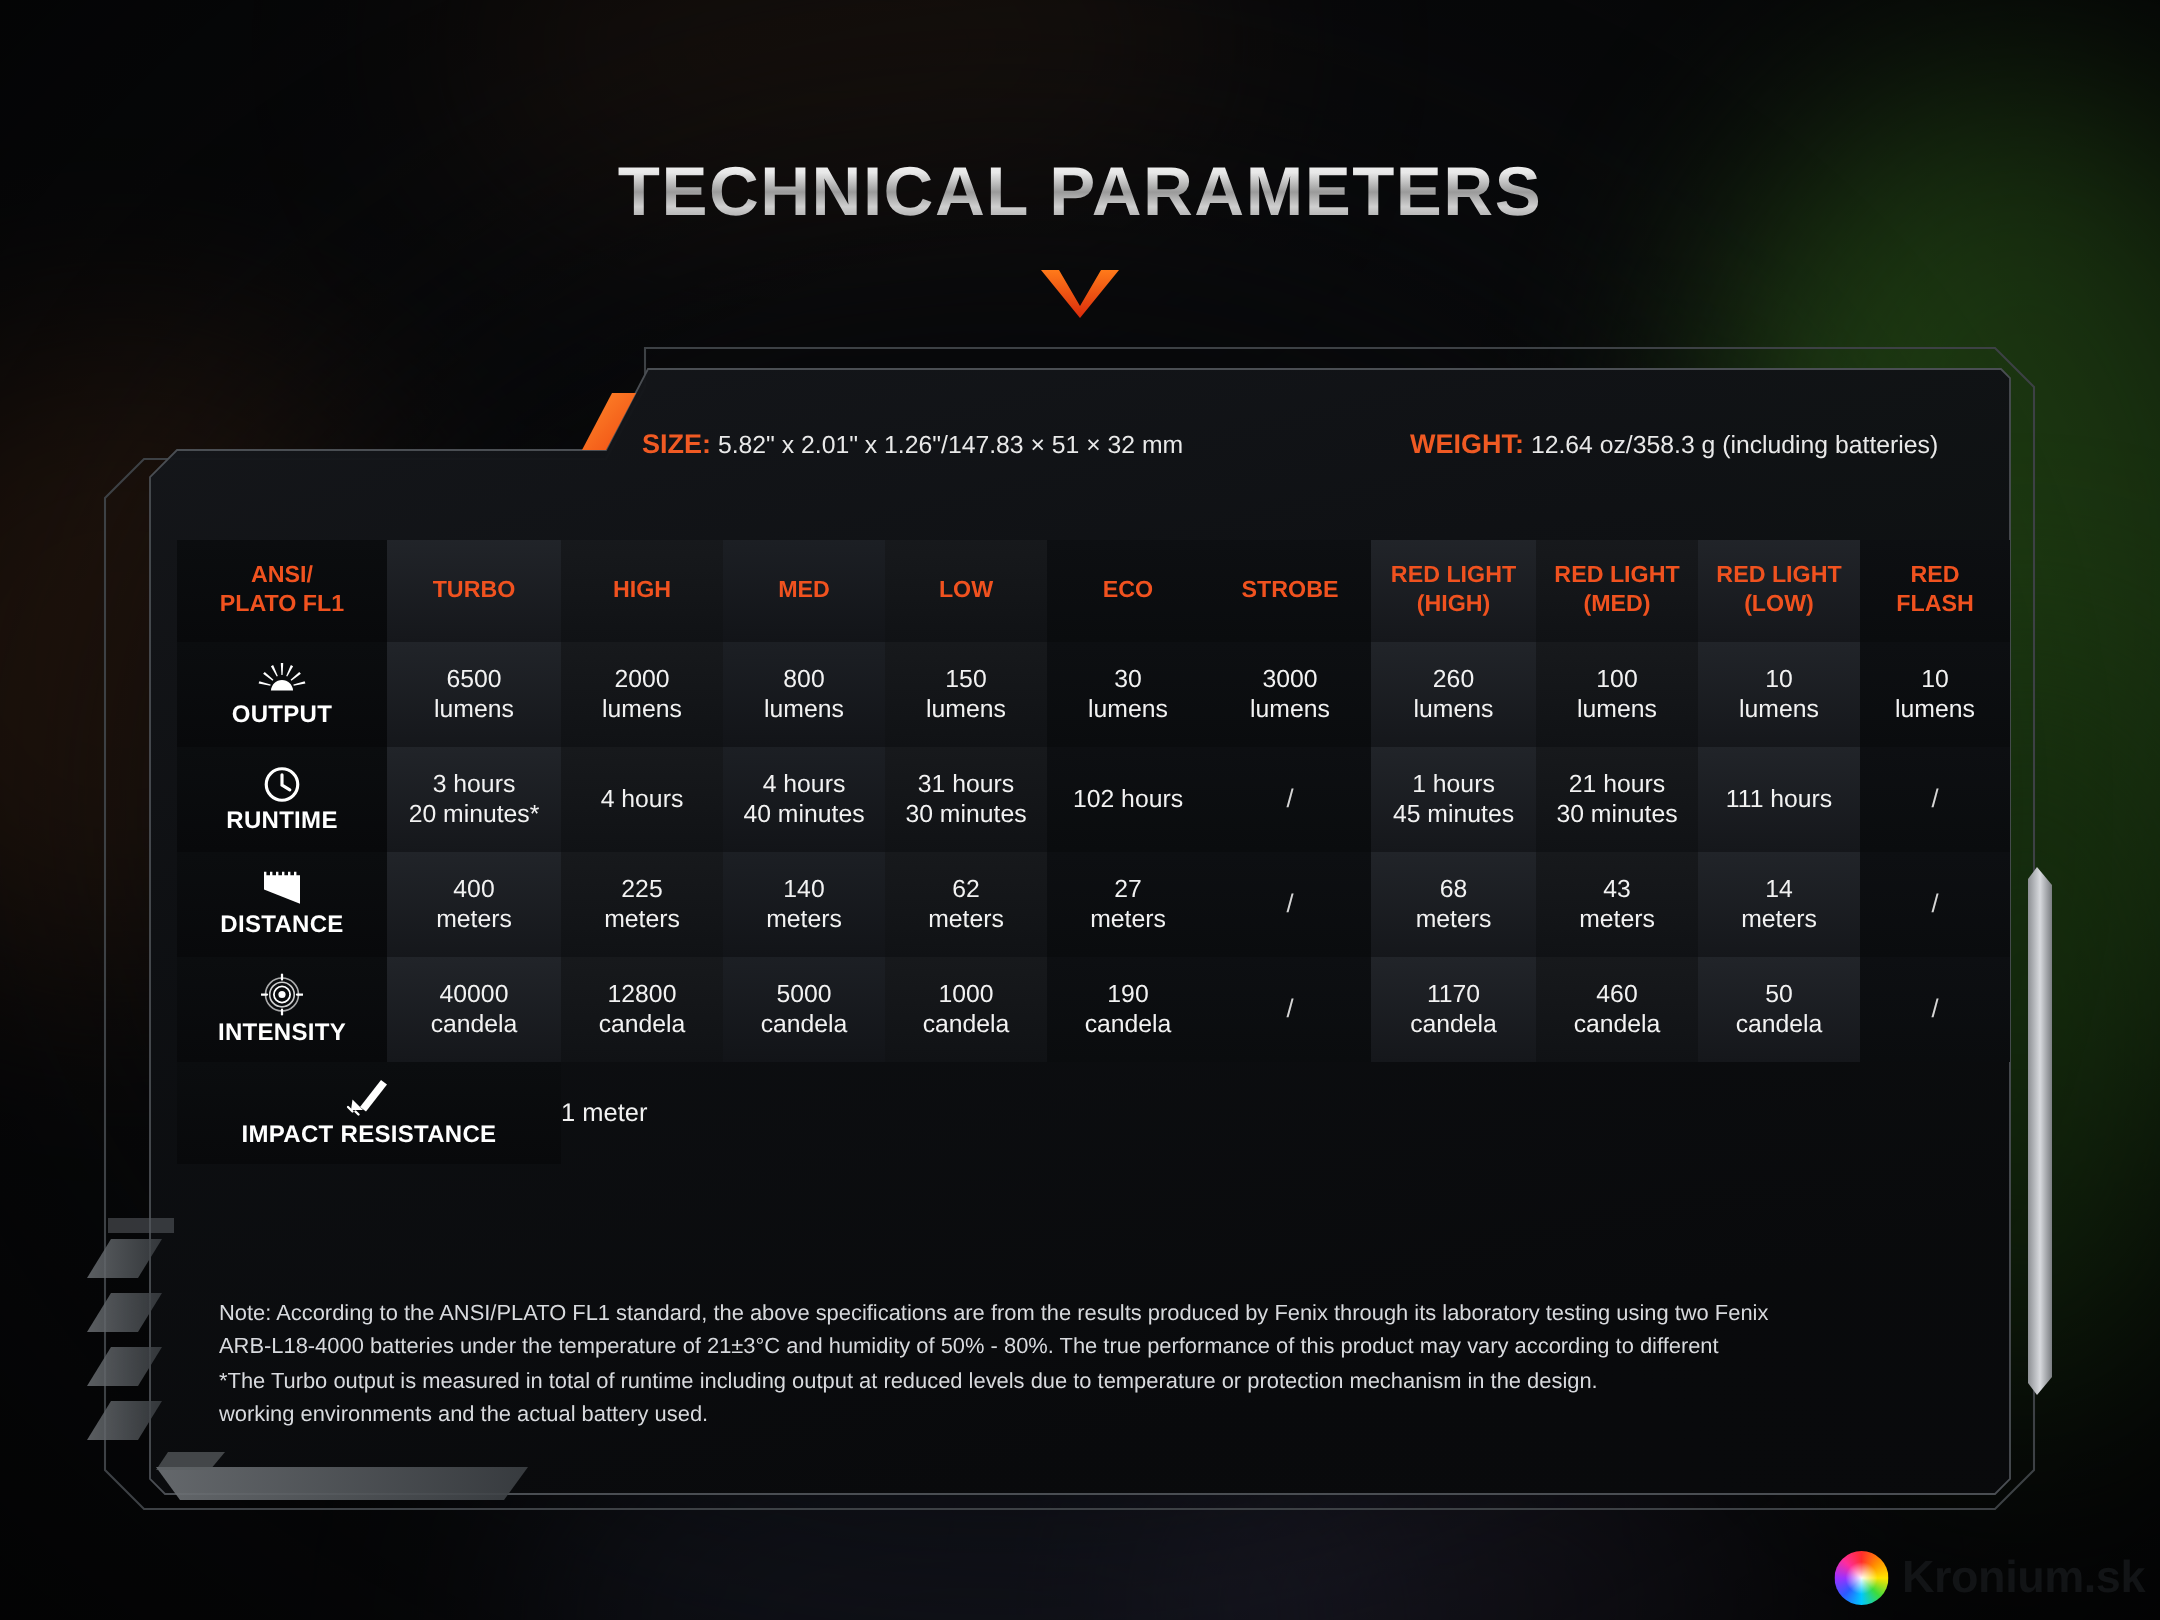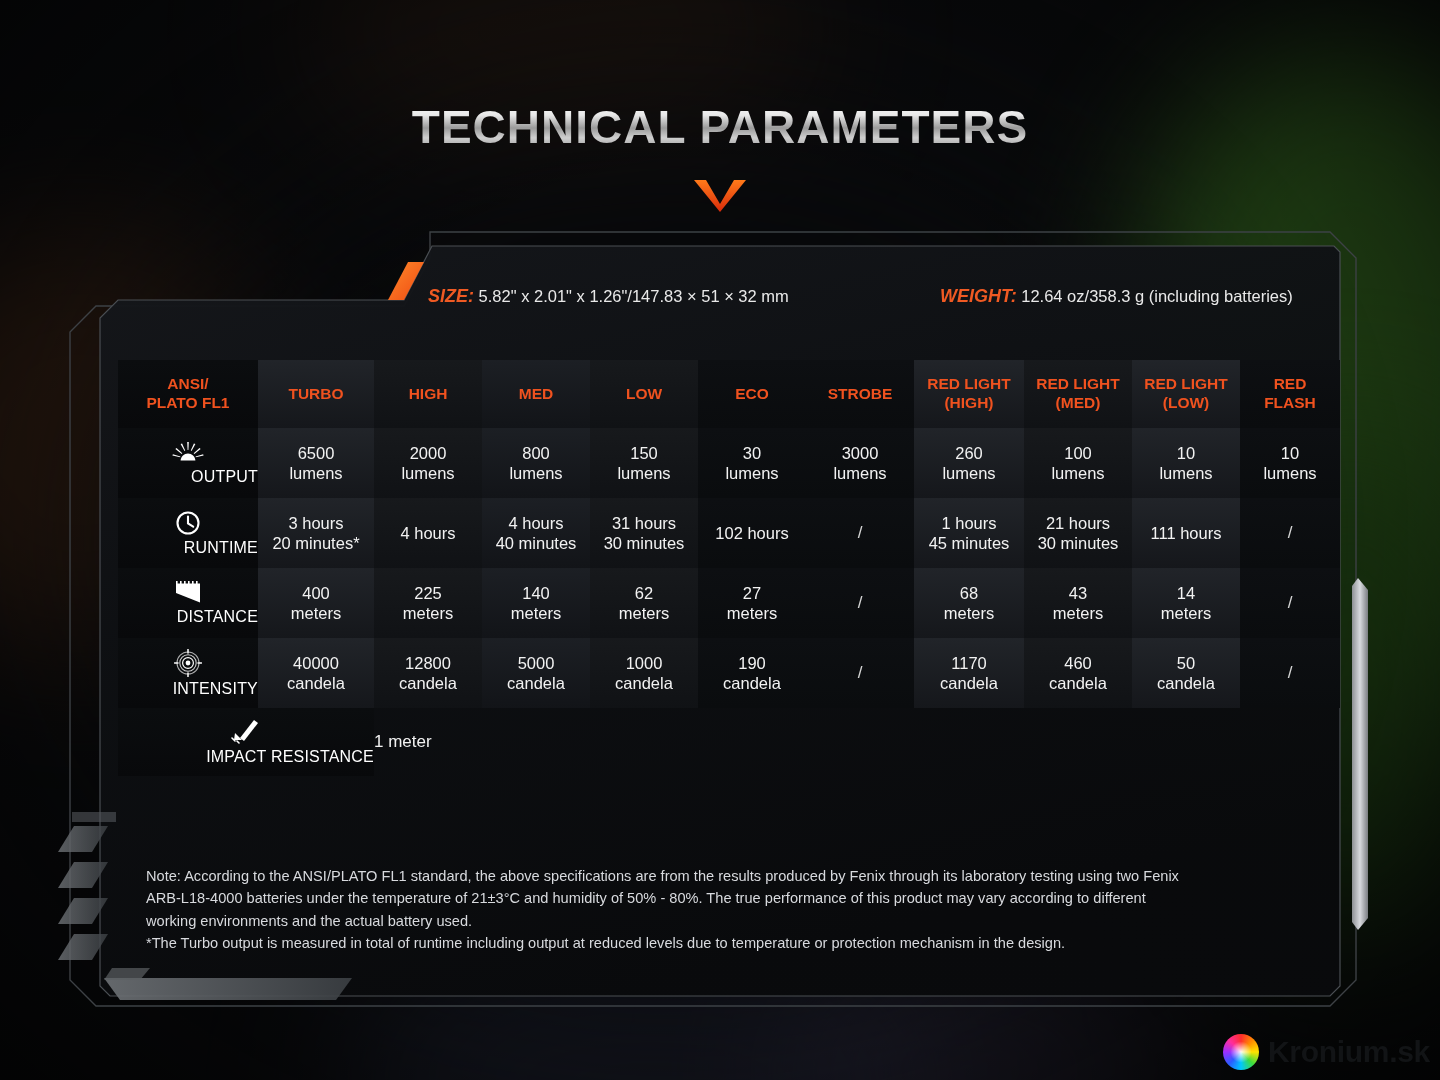--- a/index.html
+++ b/index.html
@@ -36,42 +36,42 @@
   
   .frame-svg { position:absolute; left:0; top:0; width:1440px; height:1080px; pointer-events:none; }
 
   
   .panel { position:absolute; left:118px; top:300px; width:1222px; height:700px; }
 
   .specline {
     position:absolute; left:310px; top:-14px; width:930px; height:30px;
     font-size:16.5px; color:#e9e9e9; white-space:nowrap;
   }
-  .specline .lbl { color:#f05a23; font-weight:bold; font-size:18px;font-style:italic; }
+  .specline .lbl { color:#f05a23; font-weight:bold; font-size:18px; }
   .sp-size { position:absolute; left:0; top:0; }
   .sp-weight { position:absolute; left:512px; top:0; }
 
   
   table.spec { position:absolute; left:0; top:60px; width:1222px; border-collapse:collapse; table-layout:fixed; }
   table.spec td, table.spec th { padding:0; border:0; }
 
   .hdr th {
     height:68px; color:#f0521f; font-weight:bold; font-size:15.5px;
     text-align:center; line-height:1.22; vertical-align:middle;
   }
   .hdr th.first { font-size:15.5px; }
 
   .cell {
     height:70px; text-align:center; vertical-align:middle;
     color:#f2f2f2; font-size:16.5px; line-height:1.24;
     border-top:1px solid rgba(200,205,215,.20);
   }
   .rowlabel {
-    color:#ffffff; font-weight:normal; font-size:16px; letter-spacing:.2px;
-    text-align:right; vertical-align:middle;
+    color:#ffffff; font-weight:bold; font-size:16px; letter-spacing:.2px;
+    text-align:center; vertical-align:middle;
     border-top:1px solid rgba(200,205,215,.20);
   }
   .rowlabel .ico { display:block; margin:0 auto 3px; }
   .na { color:#d6d6d6; font-size:17px; }
 
   
   .sh0 { background:linear-gradient(180deg,#17191c 0%,#101215 100%); }
   .sh1 { background:linear-gradient(180deg,#212429 0%,#15171b 100%); }
   .sh2 { background:linear-gradient(180deg,#0d0f12 0%,#0a0c0e 100%); }
   .sh3 { background:linear-gradient(180deg,#1c1f24 0%,#121418 100%); }
@@ -441,22 +441,22 @@
         </td>
         <td class="fullval" colspan="9">1 meter</td>
       </tr>
 
     </tbody>
       </table>
 
     <div class="note">
       <p>Note: According to the ANSI/PLATO FL1 standard, the above specifications are from the results produced by Fenix through its laboratory testing using two Fenix</p>
       <p>ARB-L18-4000 batteries under the temperature of 21±3°C and humidity of 50% - 80%. The true performance of this product may vary according to different</p>
+      <p>*The Turbo output is measured in total of runtime including output at reduced levels due to temperature or protection mechanism in the design.</p>
       <p>working environments and the actual battery used.</p>
-      <p>*The Turbo output is measured in total of runtime including output at reduced levels due to temperature or protection mechanism in the design.</p>
     </div>
   </div>
 
   <div class="logo">
     <div class="logo-dot"></div>
     <div class="logo-text">Kronium.sk</div>
   </div>
 
 </div>
 

